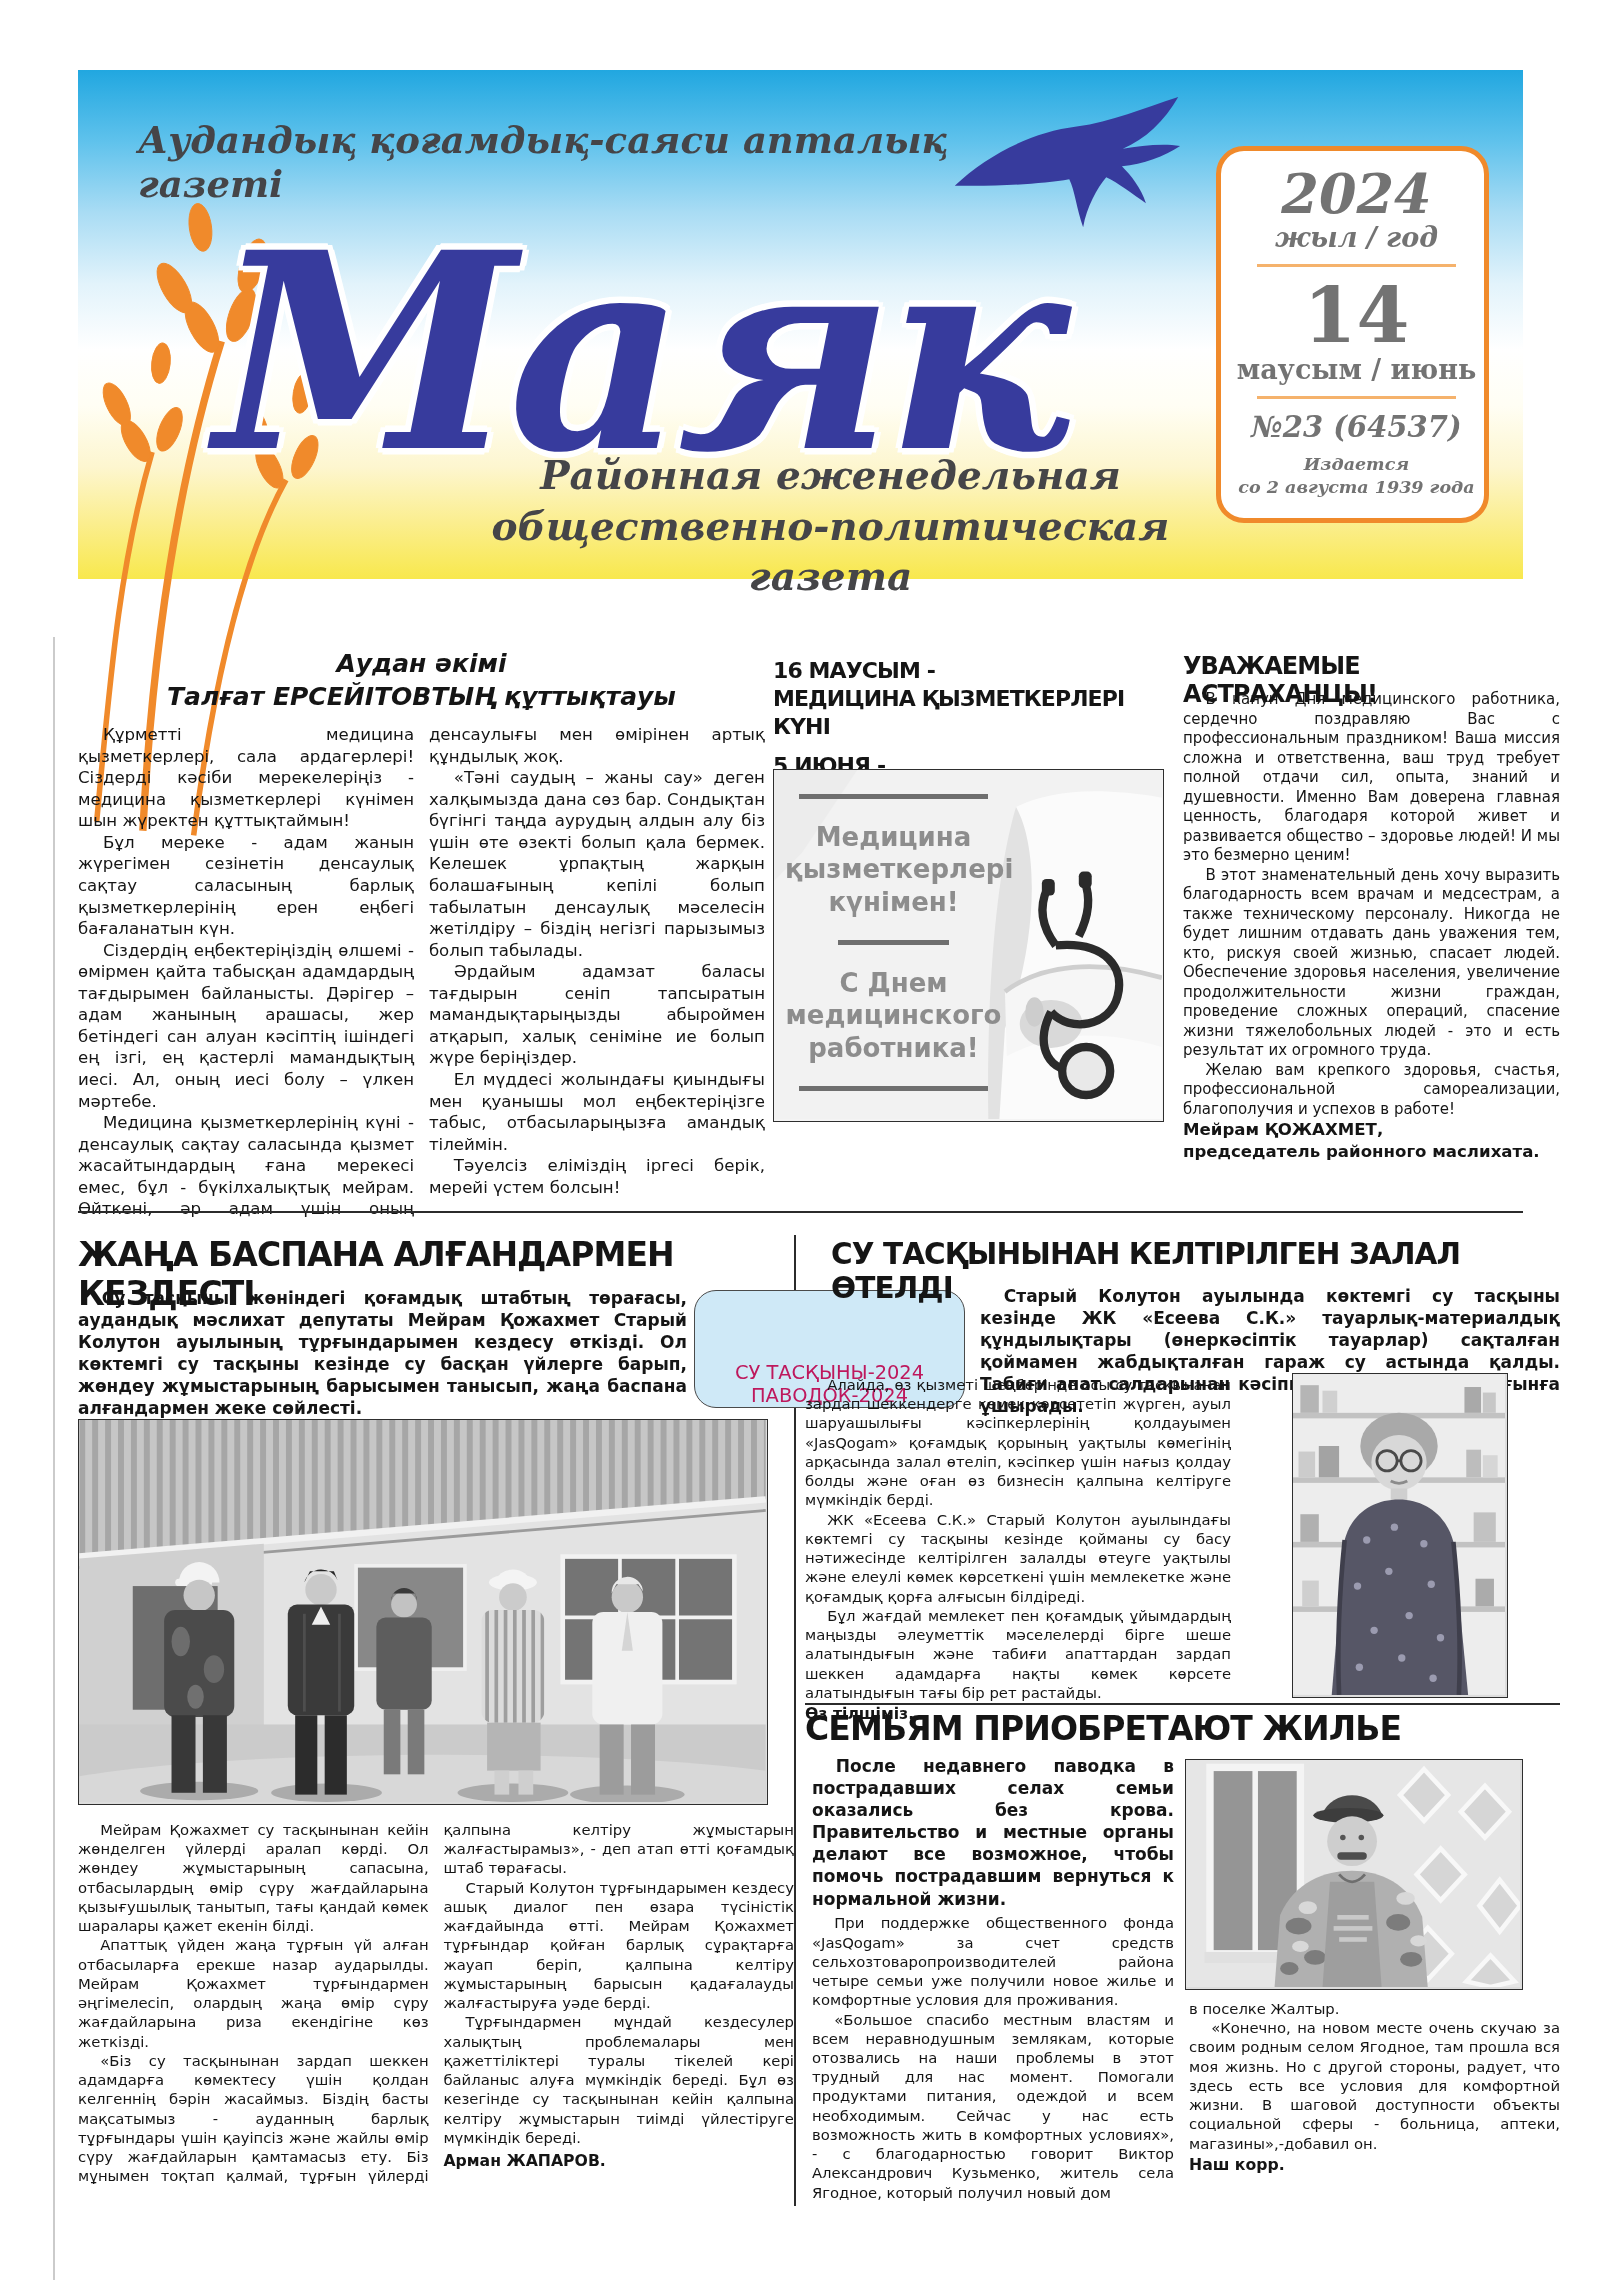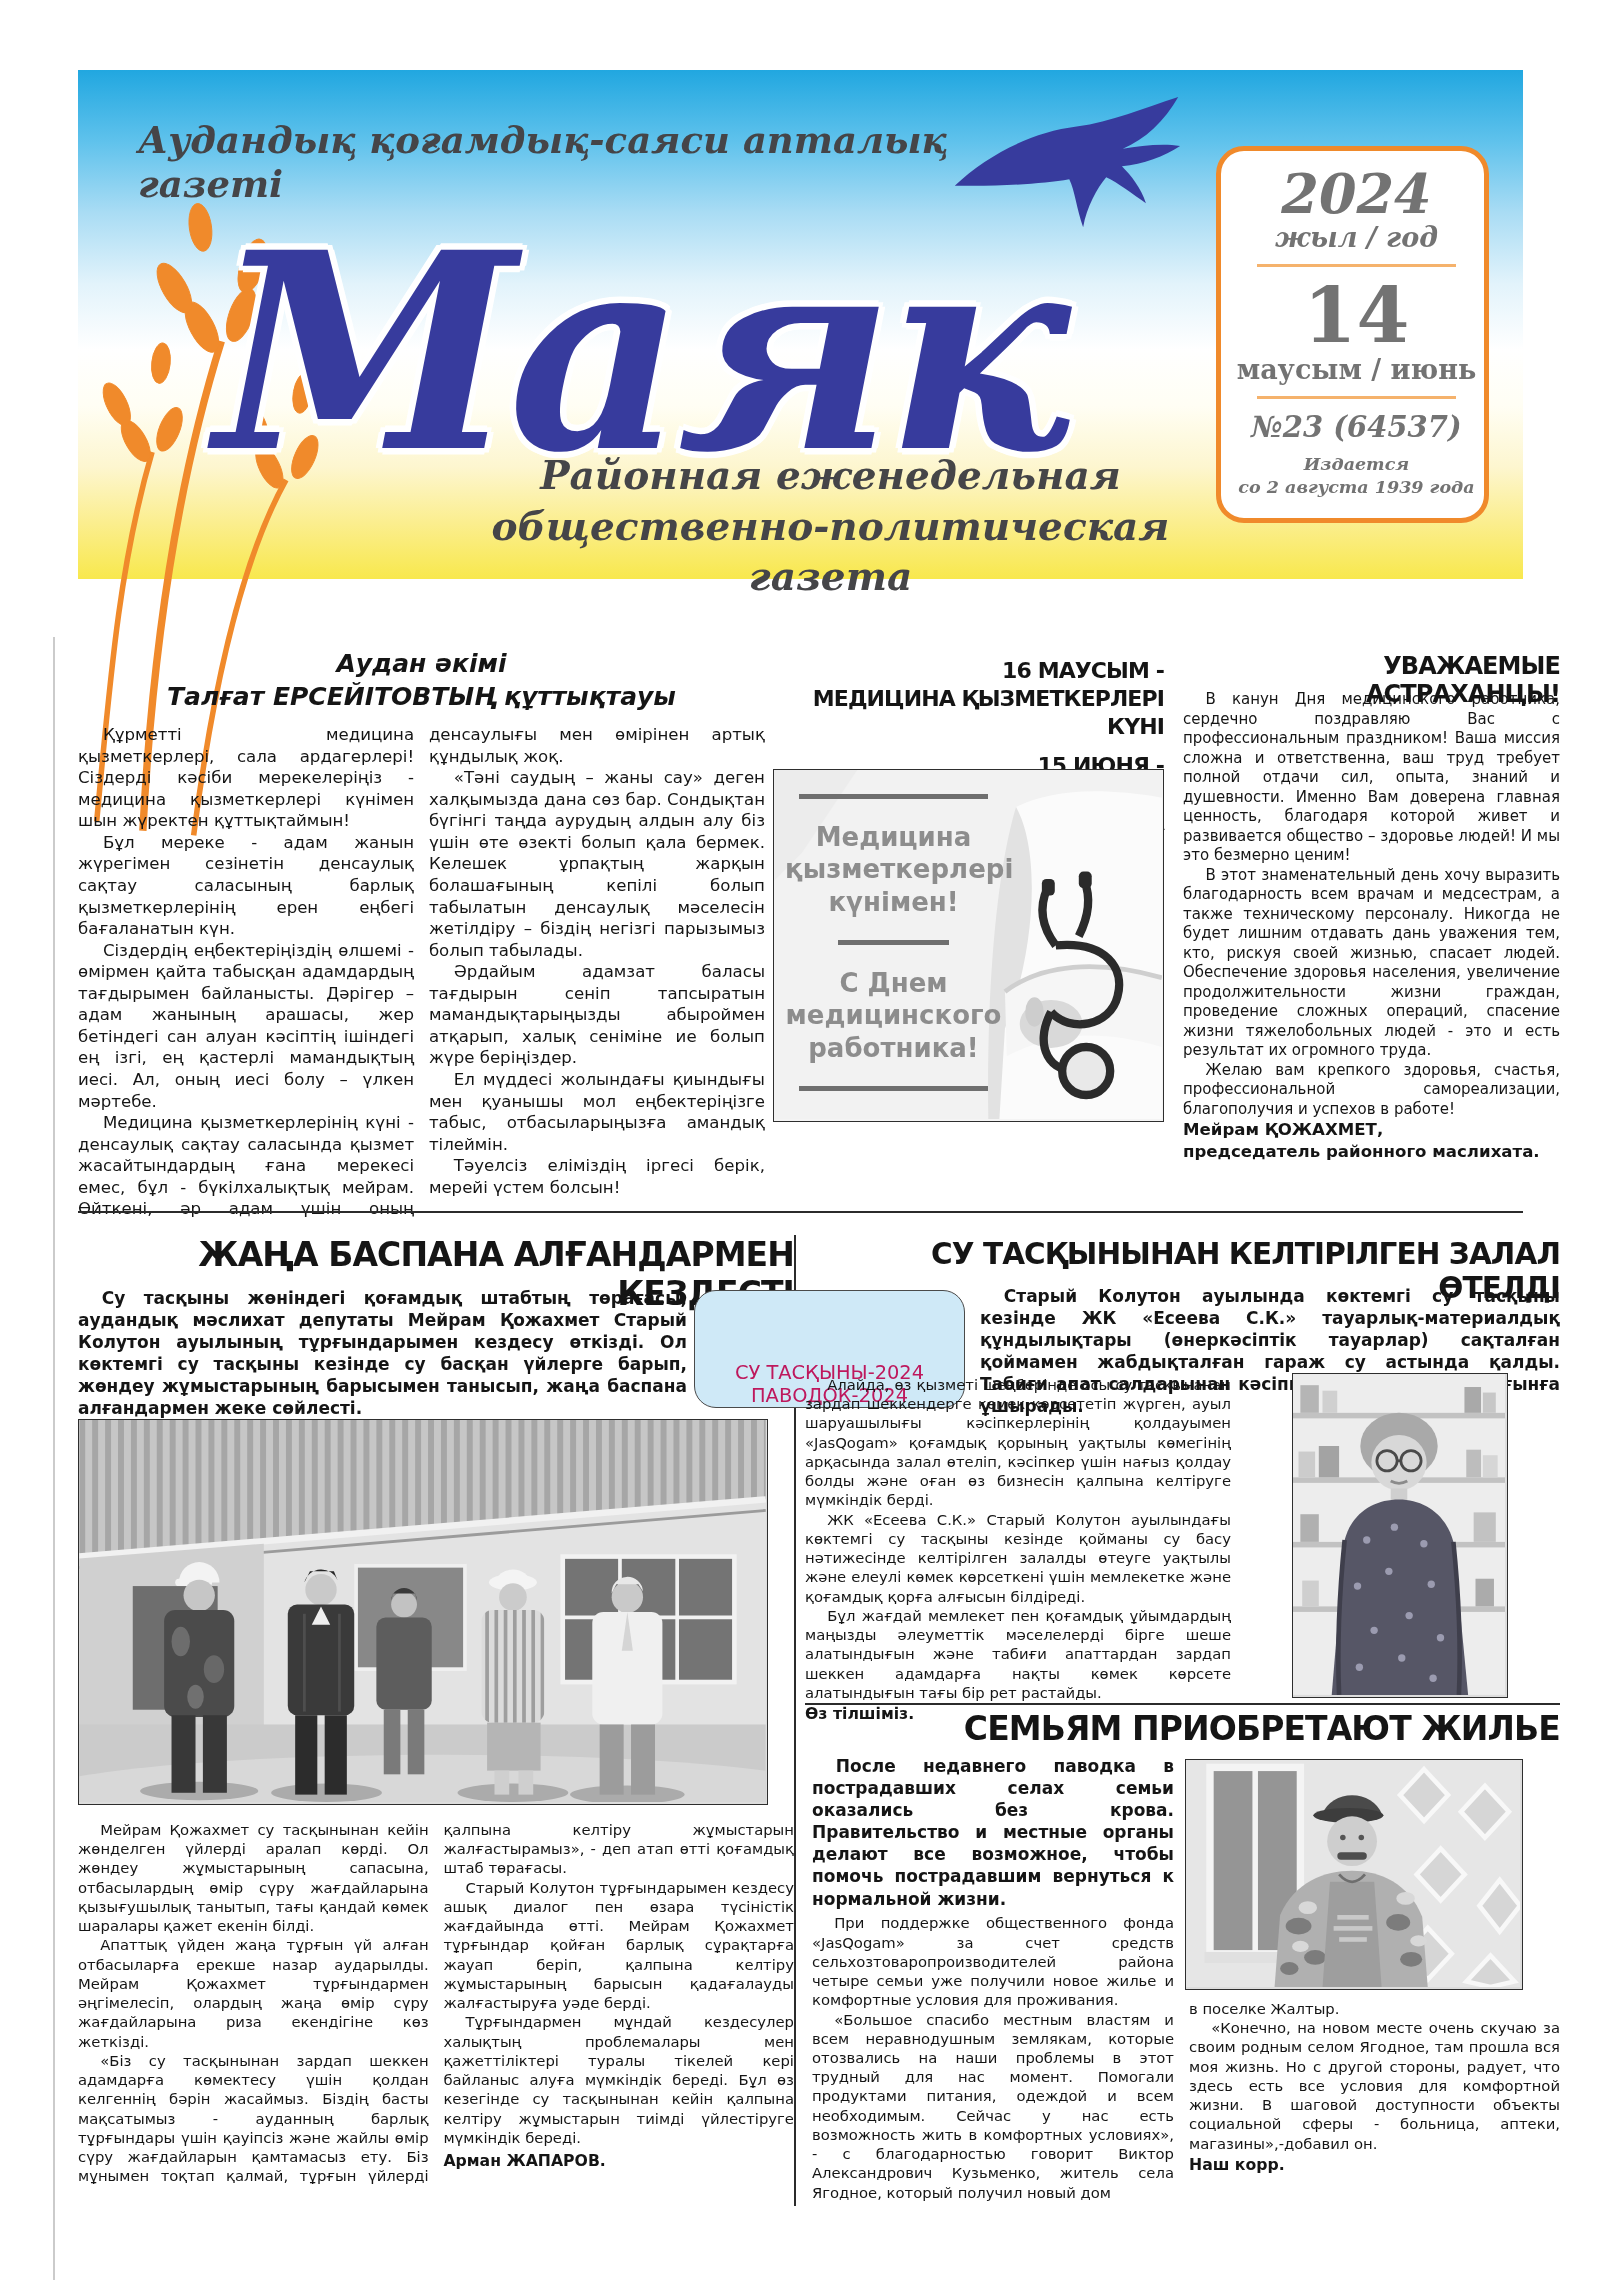--- a/index.html
+++ b/index.html
@@ -33,21 +33,21 @@
   .db-ycap{font-size:27px;font-weight:bold;font-style:italic;}
   .db-hr{width:78%;height:2.8px;background:#f5b26c;margin:11px auto;}
   .db-day{font-size:76px;font-weight:bold;line-height:1.0;}
   .db-dcap{font-size:27px;font-weight:bold;}
   .db-issue{font-size:29px;font-weight:bold;font-style:italic;margin-top:3.7px;}
   .db-since{font-size:17.5px;font-weight:bold;font-style:italic;line-height:1.3;margin-top:9.2px;}
 
   
   .art p{margin:0;text-indent:1.5em;text-align:justify;}
   .byline{text-align:right;font-weight:bold;text-indent:0 !important;}
-  .h-center{text-align:right;font-weight:bold;letter-spacing:-0.9px;}
+  .h-center{text-align:left;font-weight:bold;letter-spacing:-0.9px;}
 
   
   .greet-head{left:78px;top:648px;width:687px;text-align:center;
     font-weight:bold;font-style:italic;font-size:25px;line-height:1.3;}
   .greet-body{left:78px;top:724px;width:687px;font-size:16.6px;line-height:1.3;
     column-count:2;column-gap:14.8px;}
   .holiday-head{left:773px;top:657px;width:391px;font-size:22px;line-height:1.28;}
   .holiday-head .gap{height:11px;}
   .medimg{left:773px;top:769px;width:391px;height:353px;border:1.8px solid #2e2e2e;
     box-sizing:border-box;background:#f4f4f4;}
@@ -170,21 +170,21 @@
     <p>«Тәні саудың – жаны сау» деген халқымызда дана сөз бар. Сондықтан бүгінгі таңда аурудың алдын алу біз үшін өте өзекті болып қала бермек. Келешек ұрпақтың жарқын болашағының кепілі болып табылатын денсаулық мәселесін жетілдіру – біздің негізгі парызымыз болып табылады.</p>
     <p>Әрдайым адамзат баласы тағдырын сеніп тапсыратын мамандықтарыңызды абыроймен атқарып, халық сеніміне ие болып жүре беріңіздер.</p>
     <p>Ел мүддесі жолындағы қиындығы мен қуанышы мол еңбектеріңізге табыс, отбасыларыңызға амандық тілеймін.</p>
     <p>Тәуелсіз еліміздің іргесі берік, мерейі үстем болсын!</p>
   </div>
 
   <div class="abs holiday-head h-center">
     <div>16 МАУСЫМ -</div>
     <div>МЕДИЦИНА ҚЫЗМЕТКЕРЛЕРІ КҮНІ</div>
     <div class="gap"></div>
-    <div>15 ИЮНЯ -</div>
+    <div>5 ИЮНЯ -</div>
     <div>ДЕНЬ МЕДИЦИНСКОГО РАБОТНИКА</div>
   </div>
 
   <div class="abs medimg">
     <svg width="388" height="349" viewBox="0 0 420 378">
       <rect width="420" height="378" fill="#f2f2f2"></rect>
       <polygon points="0,0 90,0 30,90 0,120" fill="#ececec"></polygon>
       <polygon points="420,340 300,378 420,378" fill="#e7e7e7"></polygon>
 
       <path d="M262 40 C300 22 350 18 420 30 L420 378 L240 378 C236 300 238 200 252 130 Z" fill="#fbfbfb"></path>

